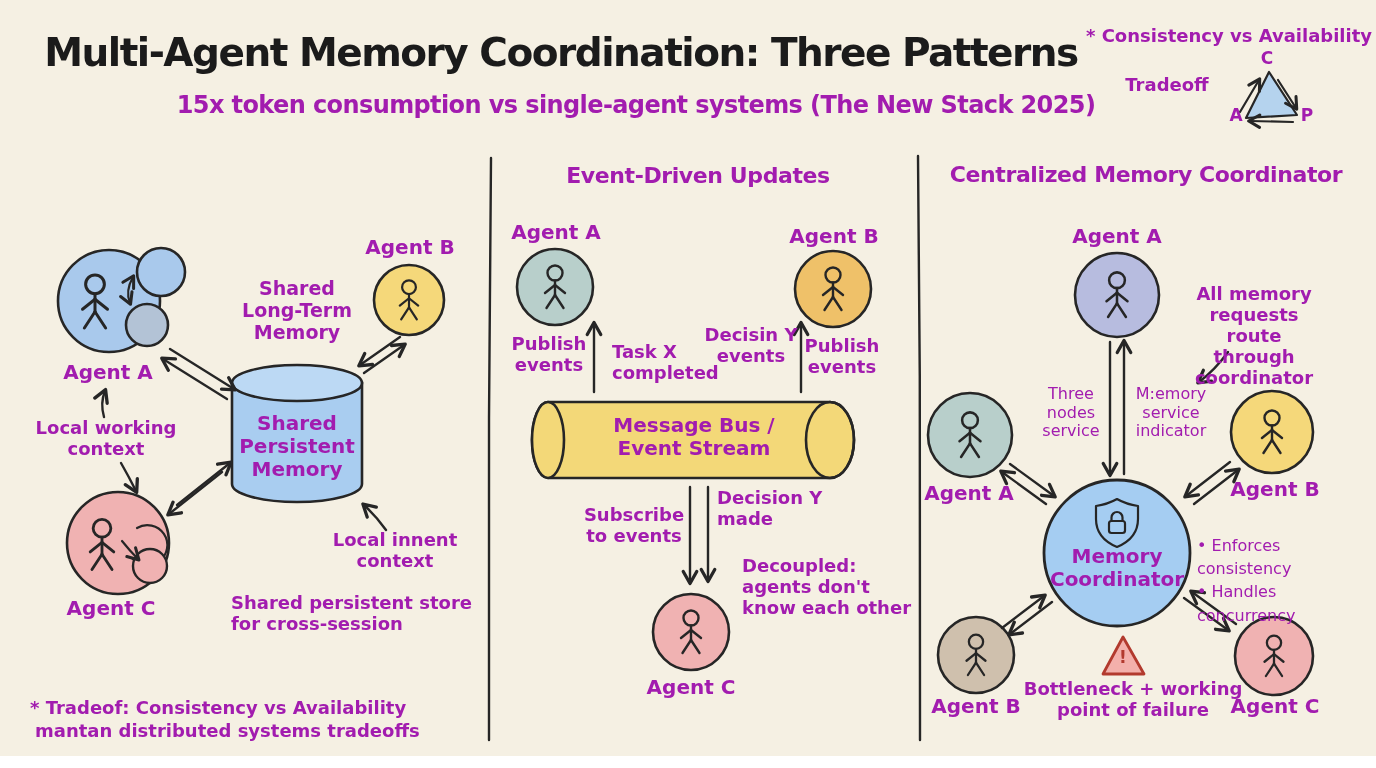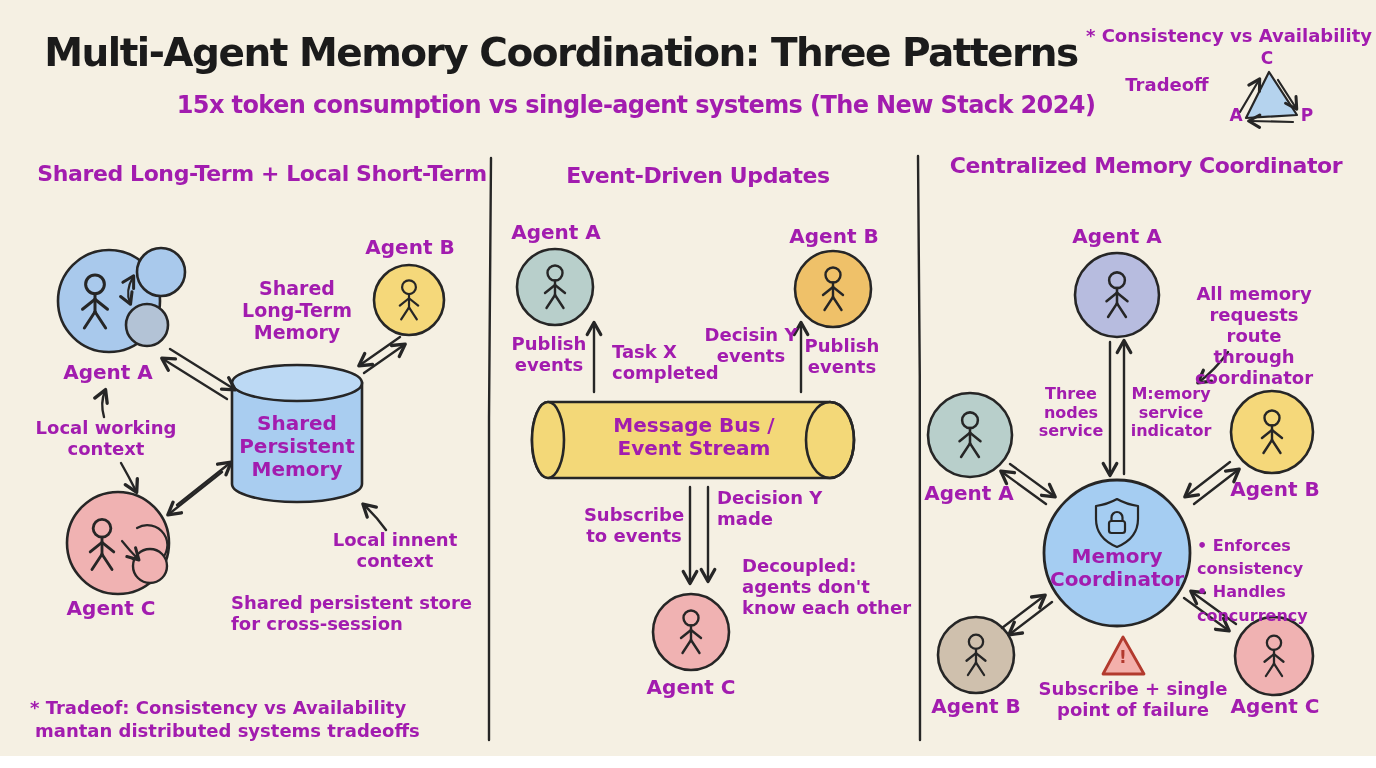--- a/index.html
+++ b/index.html
@@ -12,21 +12,21 @@
     color:#262626;
   }
   .art{position:absolute;left:0;top:0;}
   .txt{position:absolute;white-space:pre-line;line-height:1.16;color:#a21caf;}
   .c{transform:translateX(-50%);text-align:center;}
   .title{font-size:39px;font-weight:700;letter-spacing:-1.5px;white-space:nowrap;color:#1b1b1b;}
   .subtitle{font-size:24px;font-weight:600;letter-spacing:-0.6px;white-space:nowrap;}
   .ptitle{font-size:22px;font-weight:700;letter-spacing:-0.4px;white-space:nowrap;}
   .lbl{font-size:20px;font-weight:600;white-space:nowrap;}
   .ann{font-size:18px;font-weight:600;}
-  .ann16{font-size:16px;font-weight:700;}
+  .ann16{font-size:16px;font-weight:400;}
   .node-txt{font-size:20px;font-weight:600;}
   .capv{font-size:17px;font-weight:600;}
   .warnmark{font-size:17px;font-weight:700;color:#b23a2e;}
 </style>
 </head>
 <body>
 
 <div class="canvas">
 
   <svg class="art" width="1376" height="768" viewBox="0 0 1376 768">
@@ -178,29 +178,28 @@
 
       <line class="ln" x1="1052" y1="602" x2="1010" y2="634" marker-end="url(#ah)"></line>
       <line class="ln" x1="1002" y1="628" x2="1044" y2="596" marker-end="url(#ah)"></line>
 
       <line class="ln" x1="1184" y1="598" x2="1228" y2="630" marker-end="url(#ah)"></line>
       <line class="ln" x1="1236" y1="624" x2="1192" y2="592" marker-end="url(#ah)"></line>
     </g>
   </svg>
 
   <div class="txt title c" style="left:561px;top:30px">Multi-Agent Memory Coordination: Three Patterns</div>
-  <div class="txt subtitle c" style="left:636px;top:92px">15x token consumption vs single-agent systems (The New Stack 2024)</div>
+  <div class="txt subtitle c" style="left:636px;top:92px">15x token consumption vs single-agent systems (The New Stack 2025)</div>
 
   <div class="txt ann c" style="left:1229px;top:26px;white-space:nowrap">* Consistency vs Availability</div>
   <div class="txt ann c" style="left:1167px;top:75px">Tradeoff</div>
   <div class="txt capv c" style="left:1267px;top:49px">C</div>
   <div class="txt capv c" style="left:1236px;top:106px">A</div>
   <div class="txt capv c" style="left:1307px;top:106px">P</div>
 
-  <div class="txt ptitle c" style="left:262px;top:161px">Shared Long-Term + Local Short-Term</div>
   <div class="txt lbl c" style="left:410px;top:236px">Agent B</div>
   <div class="txt ann c" style="left:297px;top:277px;font-size:19px">Shared
 Long-Term
 Memory</div>
   <div class="txt lbl c" style="left:108px;top:361px">Agent A</div>
   <div class="txt ann c" style="left:106px;top:418px">Local working
 context</div>
   <div class="txt lbl c" style="left:111px;top:597px">Agent C</div>
   <div class="txt node-txt c" style="left:297px;top:412px">Shared
 Persistent
@@ -227,36 +226,36 @@
 Event Stream</div>
   <div class="txt ann c" style="left:634px;top:505px">Subscribe
 to events</div>
   <div class="txt ann" style="left:717px;top:488px">Decision Y
 made</div>
   <div class="txt ann" style="left:742px;top:556px">Decoupled:
 agents don't
 know each other</div>
   <div class="txt lbl c" style="left:691px;top:676px">Agent C</div>
 
-  <div class="txt ptitle c" style="left:1146px;top:153px">Centralized Memory Coordinator</div>
+  <div class="txt ptitle c" style="left:1146px;top:162px">Centralized Memory Coordinator</div>
   <div class="txt lbl c" style="left:1117px;top:225px">Agent A</div>
   <div class="txt ann c" style="left:1254px;top:284px">All memory requests
 route through
 coordinator</div>
   <div class="txt ann16 c" style="left:1071px;top:385px">Three
 nodes
 service</div>
   <div class="txt ann16 c" style="left:1171px;top:385px">M:emory
 service
 indicator</div>
   <div class="txt lbl c" style="left:969px;top:482px">Agent A</div>
   <div class="txt lbl c" style="left:1275px;top:478px">Agent B</div>
   <div class="txt node-txt c" style="left:1117px;top:545px">Memory
 Coordinator</div>
   <div class="txt ann16" style="left:1197px;top:534px;line-height:1.45">• Enforces consistency
 • Handles concurrency</div>
   <div class="txt lbl c" style="left:976px;top:695px">Agent B</div>
   <div class="txt lbl c" style="left:1275px;top:695px">Agent C</div>
   <div class="txt warnmark c" style="left:1123px;top:648px">!</div>
-  <div class="txt ann c" style="left:1133px;top:679px">Subscribe + single
+  <div class="txt ann c" style="left:1133px;top:679px">Bottleneck + working
 point of failure</div>
 
 </div>
 
 </body></html>

